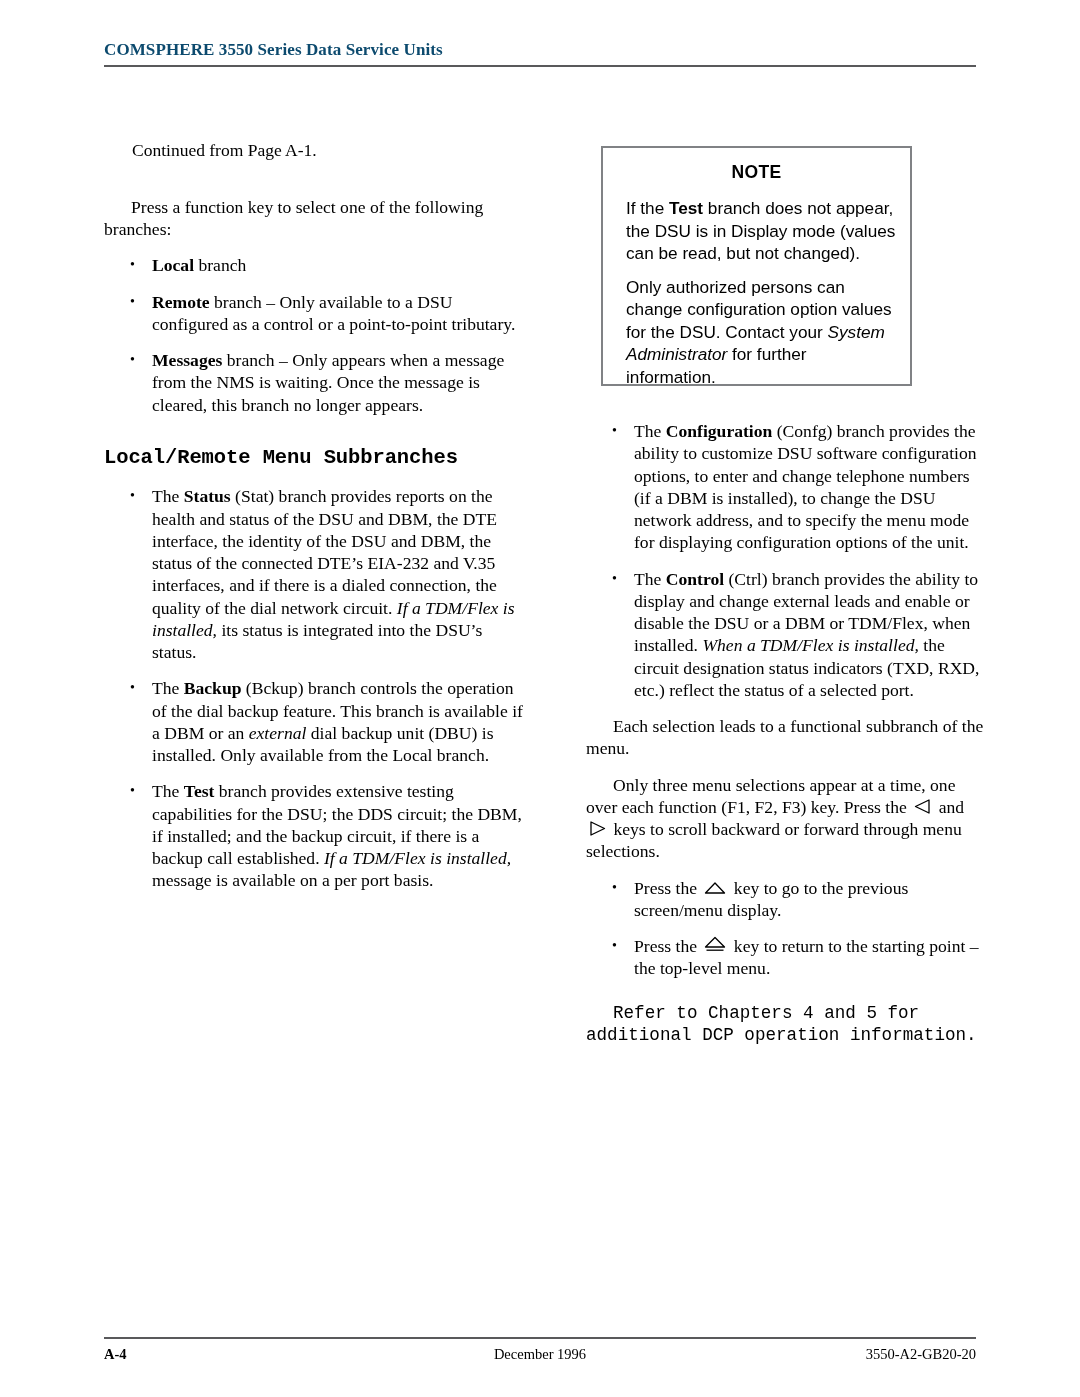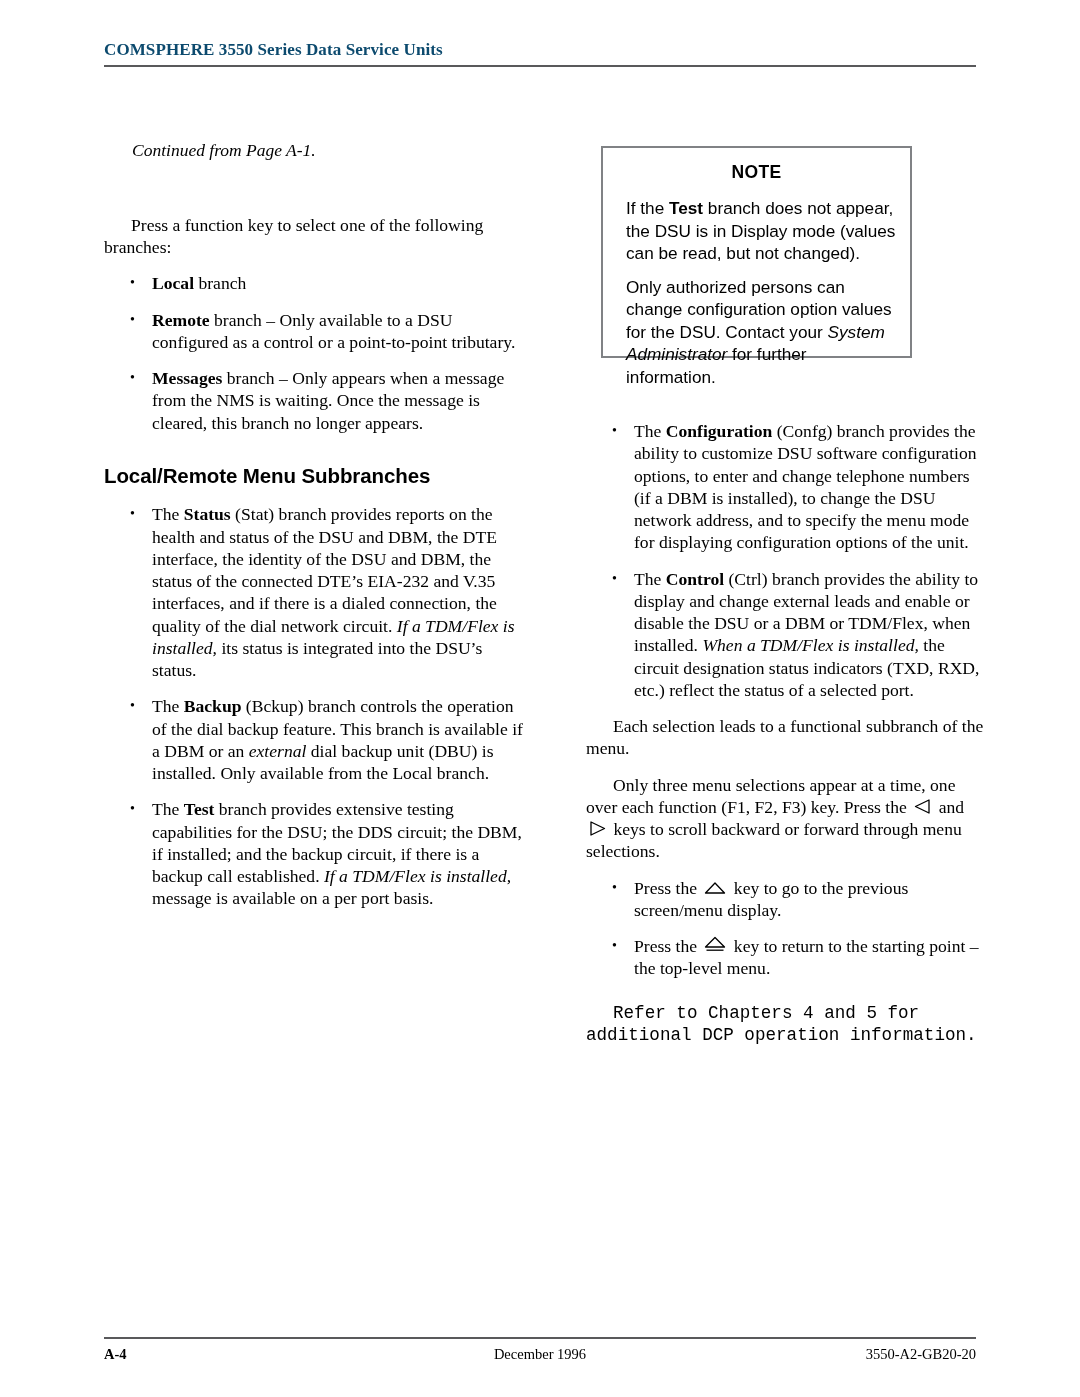--- a/index.html
+++ b/index.html
@@ -49,36 +49,35 @@
 
   
   .col-left {
     position: absolute;
     left: 104px;
     top: 140px;
     width: 420px;
   }
 
   .continued {
-    font-style: italic;
     font-size: 17.5px;
     line-height: 1.25;
-    margin: 0 0 52px 28px;
+    margin: 0 0 34px 28px;
   }
 
   p.body {
     font-size: 17.6px;
     line-height: 1.265;
     margin: 0 0 14px 0;
     text-indent: 27px;
     text-align: left;
   }
 
   h2.section {
-    font-family: Liberation Sans, sans-serif;
+    font-family: Liberation Mono, monospace;
     font-weight: bold;
     font-size: 20.5px;
     line-height: 1.2;
     margin: 30px 0 15px 0;
     letter-spacing: -0.1px;
   }
 
   ul.bullets {
     list-style: none;
     margin: 0;
@@ -102,21 +101,21 @@
 
   b, .b { font-weight: bold; }
   i, .i { font-style: italic; }
 
   
   .note-box {
     position: absolute;
     left: 601px;
     top: 146px;
     width: 311px;
-    height: 212px;
+    height: 240px;
     border: 2px solid #808285;
     background: #ffffff;
     box-sizing: border-box;
   }
   .note-title {
     font-family: "Liberation Sans", "DejaVu Sans", sans-serif;
     font-weight: bold;
     font-size: 17.5px;
     text-align: center;
     margin: 14px 0 14px 0;

